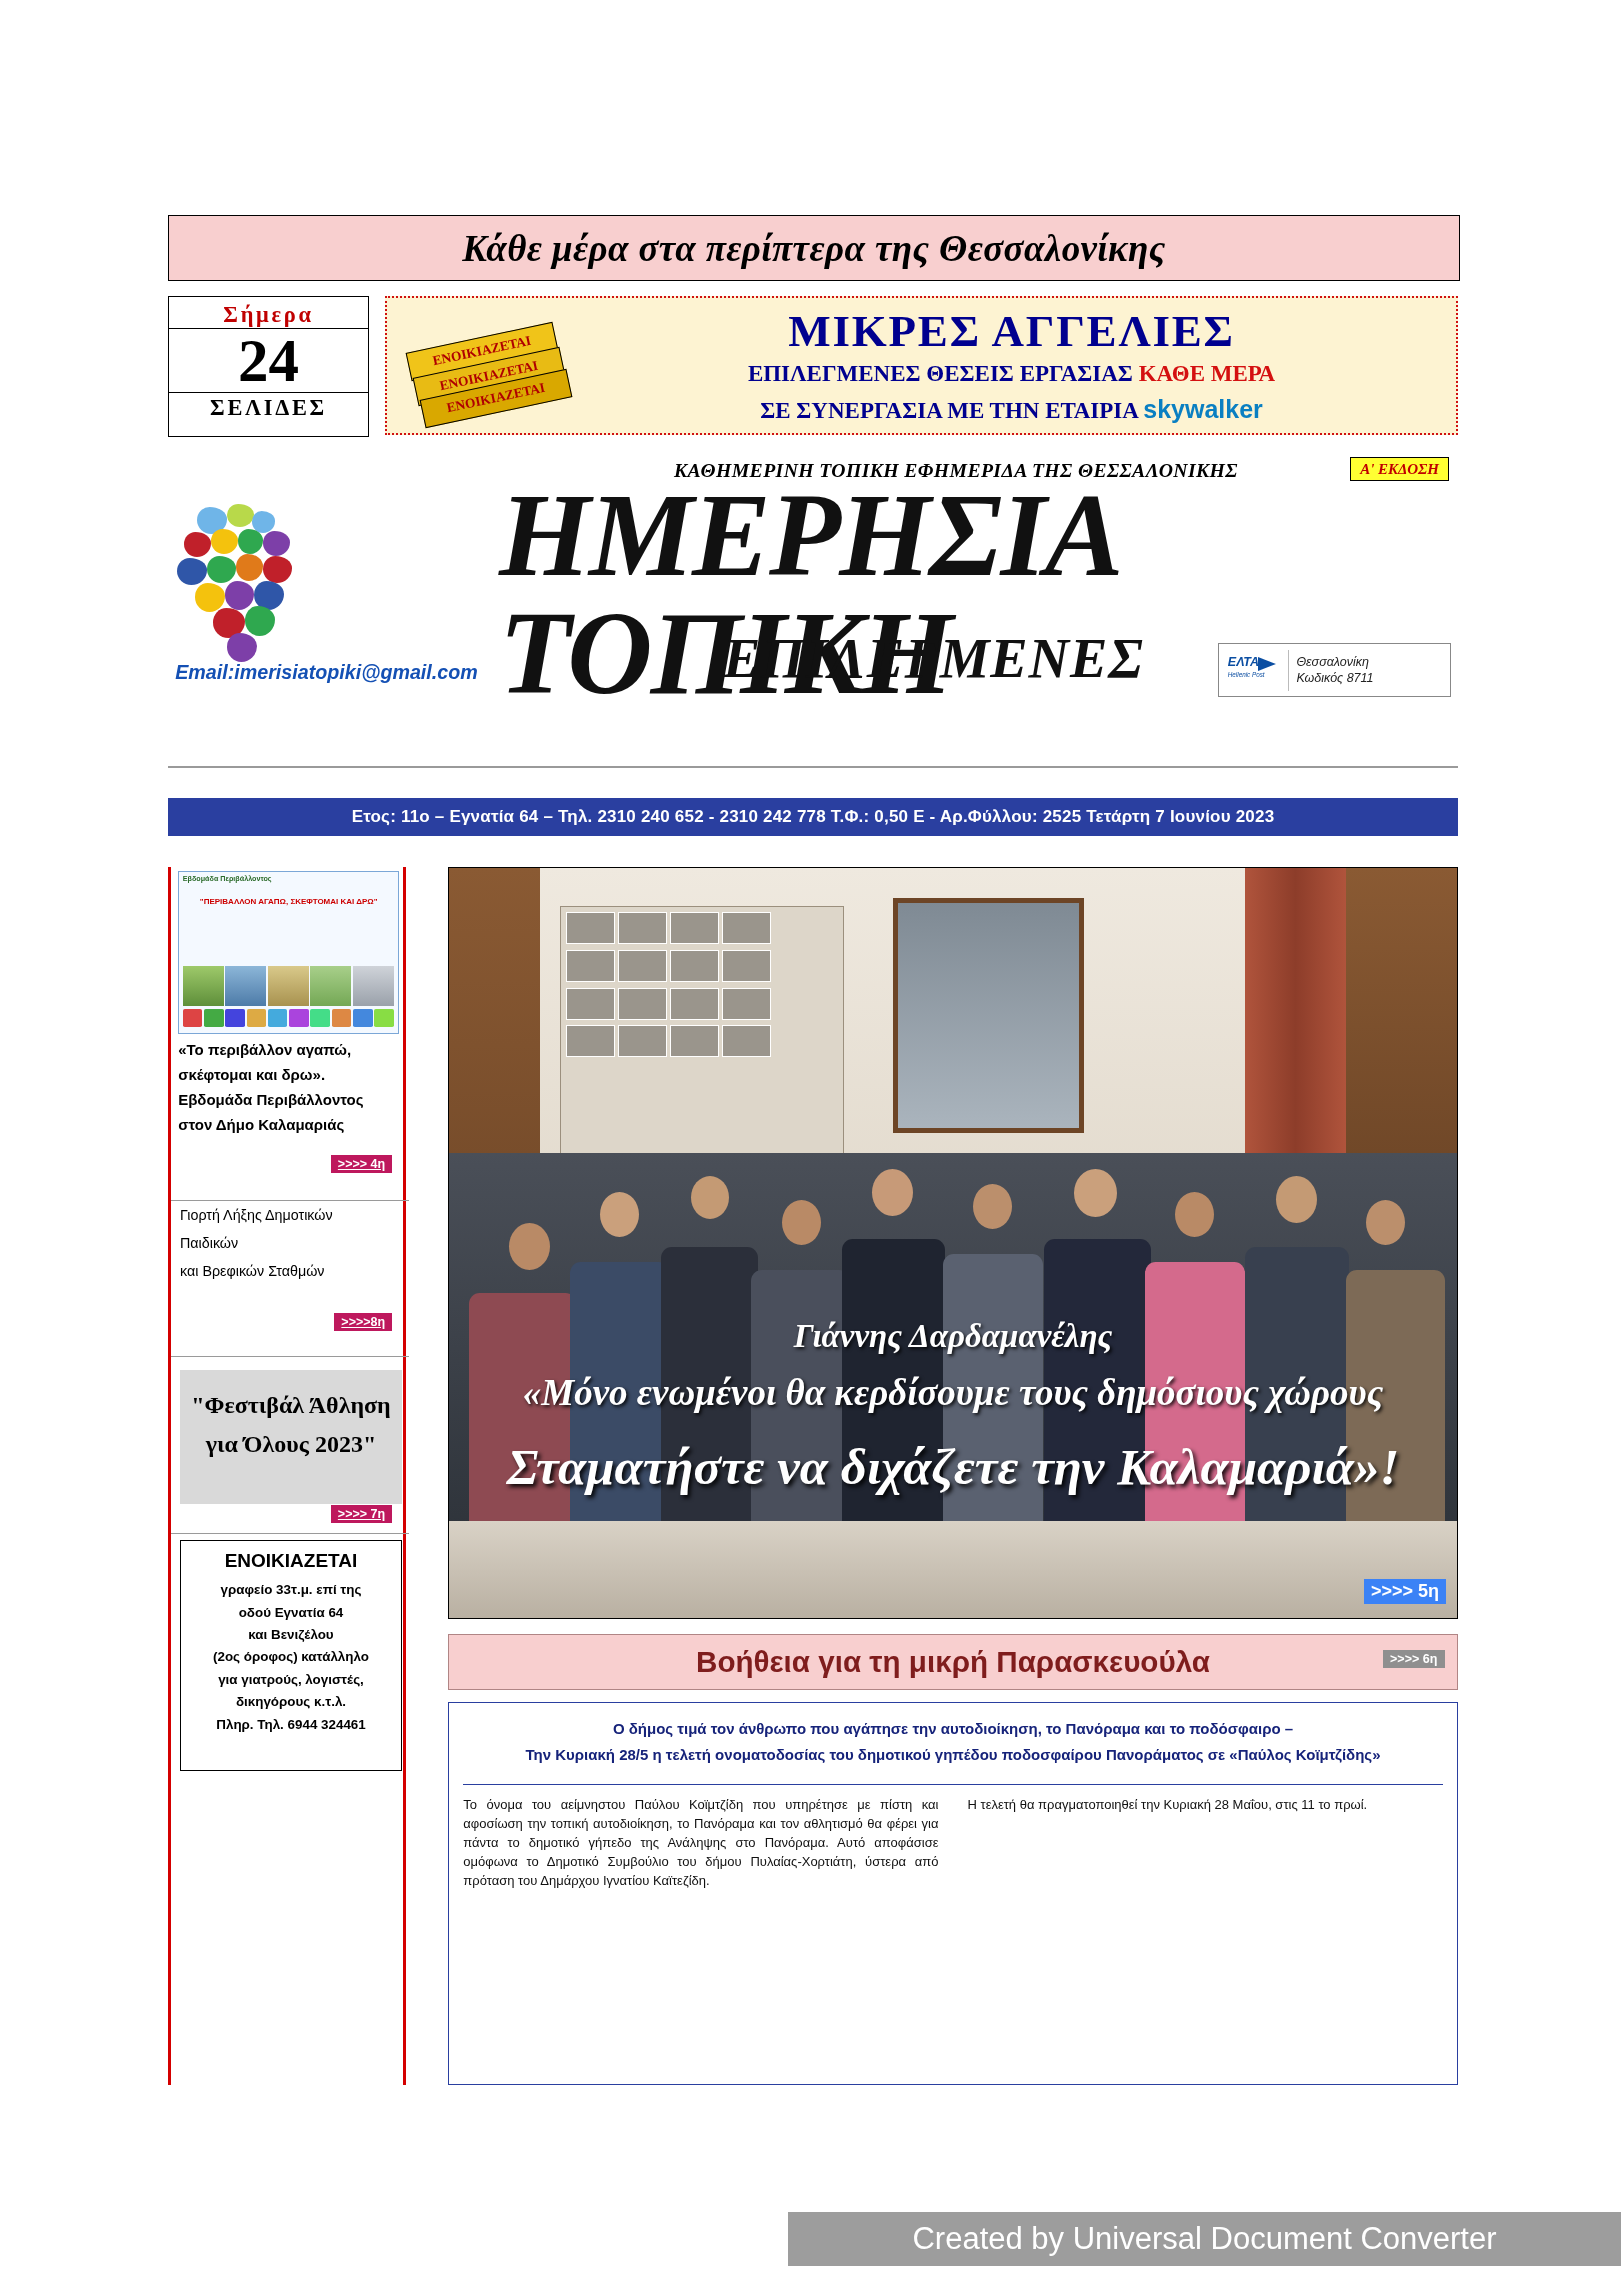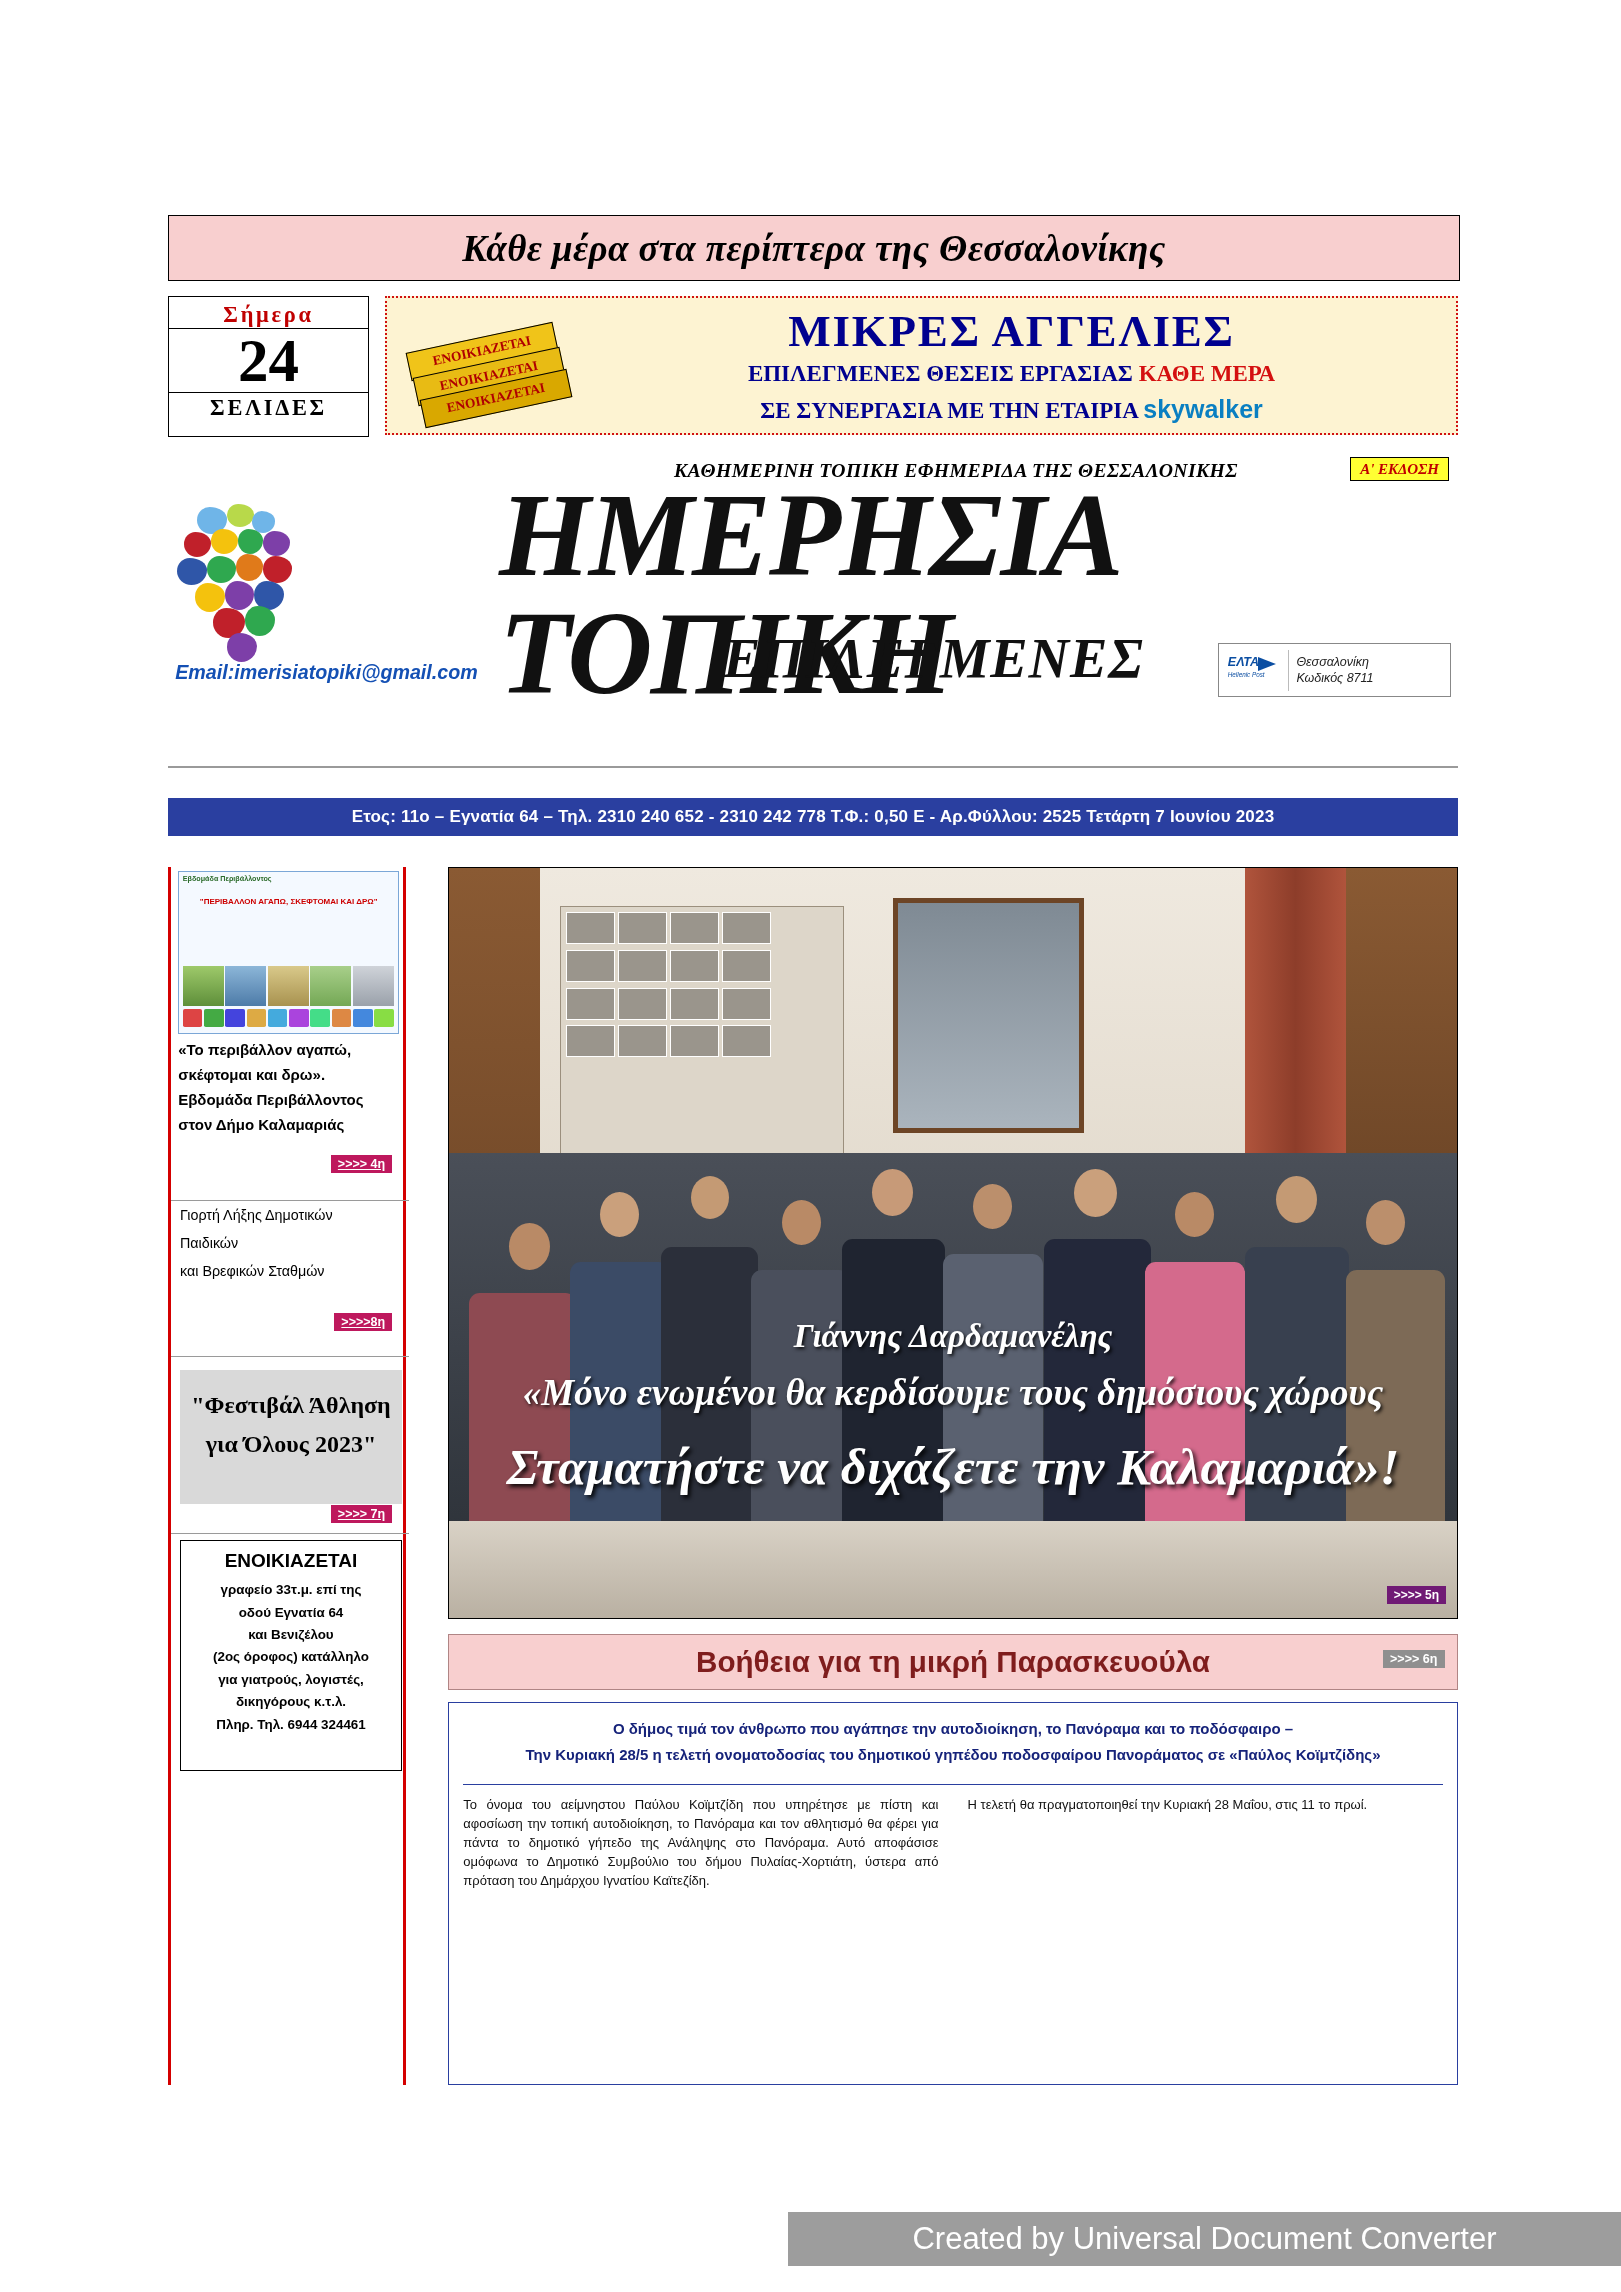--- a/index.html
+++ b/index.html
@@ -538,25 +538,25 @@
     font-style: italic;
     font-weight: bold;
     font-size: 51px;
     color: #fff;
     text-shadow: 2.7px 2.7px 4.5px rgba(0,0,0,.9);
   }
   .photo .page-ref {
     position: absolute;
     right: 10.7px;
     bottom: 14.3px;
-    background: #701a75;
+    background: #3b82f6;
     color: #fff;
     font-family: "Liberation Sans", sans-serif;
     font-weight: bold;
-    font-size: 12px;
+    font-size: 18px;
     padding: 1.8px 7.2px;
   }
 
   
   .pink-bar {
     position: absolute;
     left: 448px;
     top: 1634px;
     width: 1010px;
     height: 56px;

